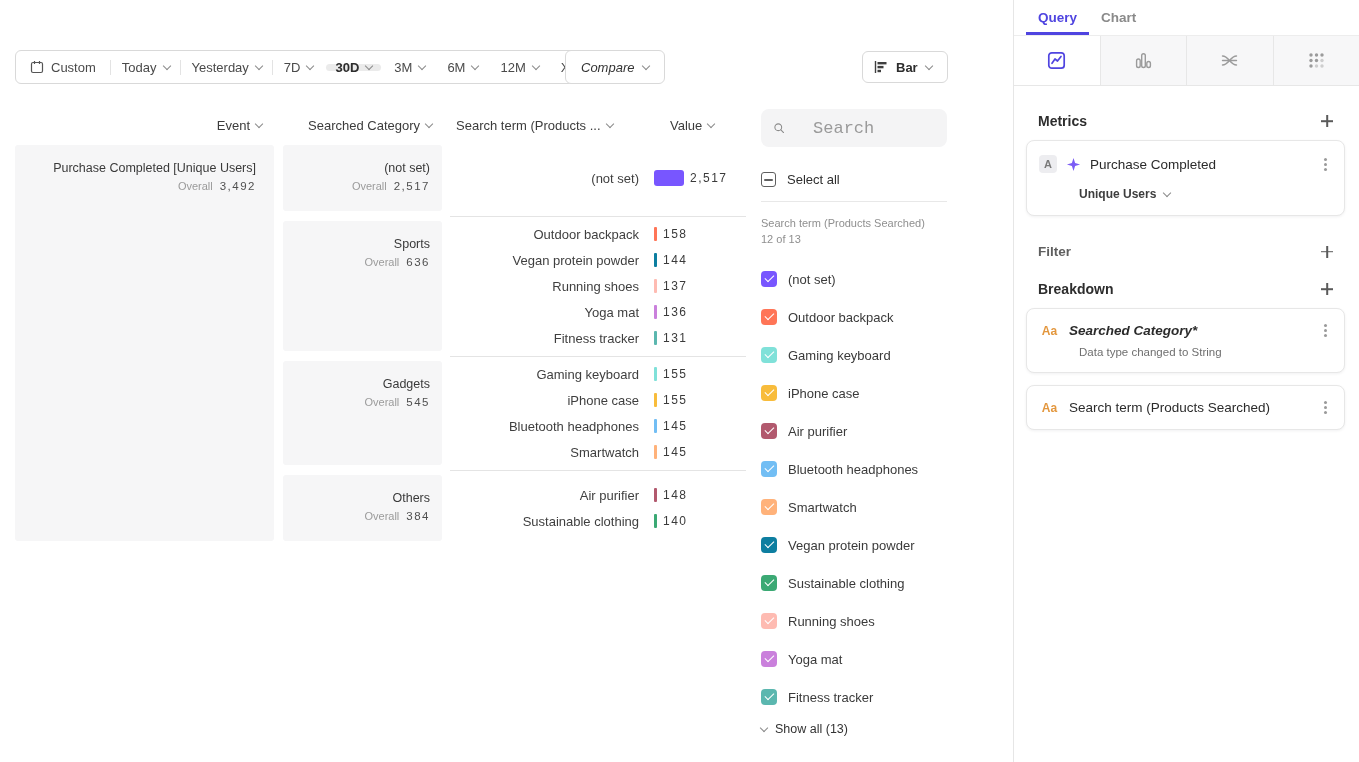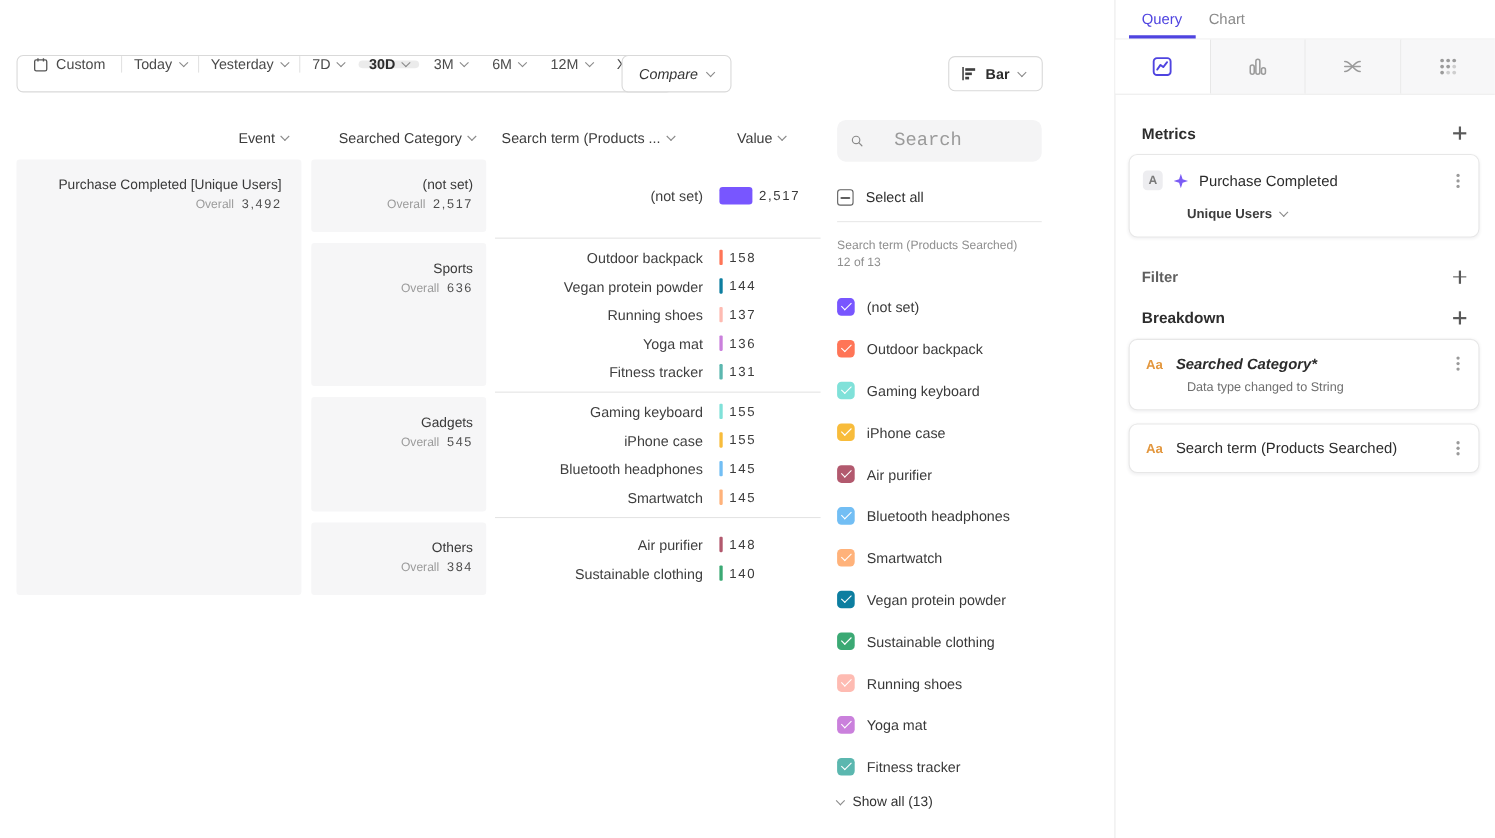--- a/index.html
+++ b/index.html
@@ -3,21 +3,21 @@
 <meta charset="utf-8">
 <style>
   * { box-sizing: border-box; margin: 0; padding: 0; }
   html,body { width:1359px; height:762px; overflow:hidden; background:#fff;
     font-family:"Liberation Sans", sans-serif; color:#3f3f3f; }
   .app { display:flex; width:1359px; height:762px; }
   .main { position:relative; flex:1; min-width:0; background:#fff; }
   button { font-family:inherit; background:none; border:none; cursor:pointer; color:inherit; }
 
   
-  .date-group { position:absolute; left:15px; top:50px; height:34px; display:flex; align-items:flex-start;
+  .date-group { position:absolute; left:15px; top:50px; height:34px; display:flex; align-items:center;
     border:1px solid #d9d9d9; border-radius:6px; background:#fff; }
   .seg { position:relative; z-index:0; display:flex; align-items:center; gap:7px; padding:0 12px;
     font-size:13px; color:#4a4a4a; white-space:nowrap; }
   .seg.custom { border-right:1px solid #e3e3e3; padding:0 14px; }
   .date-ranges { display:flex; align-items:stretch; }
   .date-ranges .seg { padding:0 11px; }
   .date-ranges .seg:nth-child(-n+2)::after { content:''; position:absolute; right:0; top:0; bottom:0; width:1px; background:#e3e3e3; }
   .seg.active::before { content:''; position:absolute; inset:4px 2px; background:#ebebeb; border-radius:5px; z-index:-1; }
   .seg.active { font-weight:600; color:#2d2d2d; }
   .dd-chev { display:none; }
@@ -70,21 +70,21 @@
   .l-item { height:38px; display:flex; align-items:center; gap:11px; cursor:pointer; }
   .cb { width:16px; height:16px; border-radius:4px; position:relative; flex:none; }
   .cb.checked::after { content:''; position:absolute; left:3.5px; top:4px; width:7.5px; height:4px;
     border-left:1.8px solid #fff; border-bottom:1.8px solid #fff; transform:rotate(-45deg); }
   .l-label { font-size:13px; color:#3a3a3a; white-space:nowrap; }
   .show-all { margin-top:6px; display:flex; align-items:center; gap:8px; font-size:12.5px; font-weight:500; color:#333; cursor:pointer; }
 
   
   .query-panel { width:346px; flex:none; border-left:1px solid #e6e6e6; background:#fff; }
   .qp-tabs { height:36px; display:flex; padding-left:12px; border-bottom:1px solid #ededed; }
-  .qp-tab { padding:0 12px; display:flex; align-items:center; font-size:13.5px; font-weight:400; color:#8a8a8a; cursor:pointer; }
+  .qp-tab { padding:0 12px; display:flex; align-items:center; font-size:13.5px; font-weight:700; color:#8a8a8a; cursor:pointer; }
   .qp-tab.active { color:#4f44e0; box-shadow:inset 0 -3px 0 #4f44e0; }
   .icon-strip { height:50px; display:flex; border-bottom:1px solid #e7e7e7; }
   .icon-cell { flex:1; display:flex; align-items:center; justify-content:center; background:#f7f7f8;
     border-right:1px solid #e7e7e7; cursor:pointer; }
   .icon-cell:last-child { border-right:none; }
   .icon-cell.active { background:#fff; }
   .qp-body { padding:27px 14px 0 12px; }
   .sec-head { display:flex; align-items:center; justify-content:space-between; padding:0 12px; margin-bottom:11px; }
   .sec-title { font-size:14px; font-weight:600; color:#2d2d2d; }
   .sec-title.muted { font-size:13.5px; color:#5f5f5f; }

